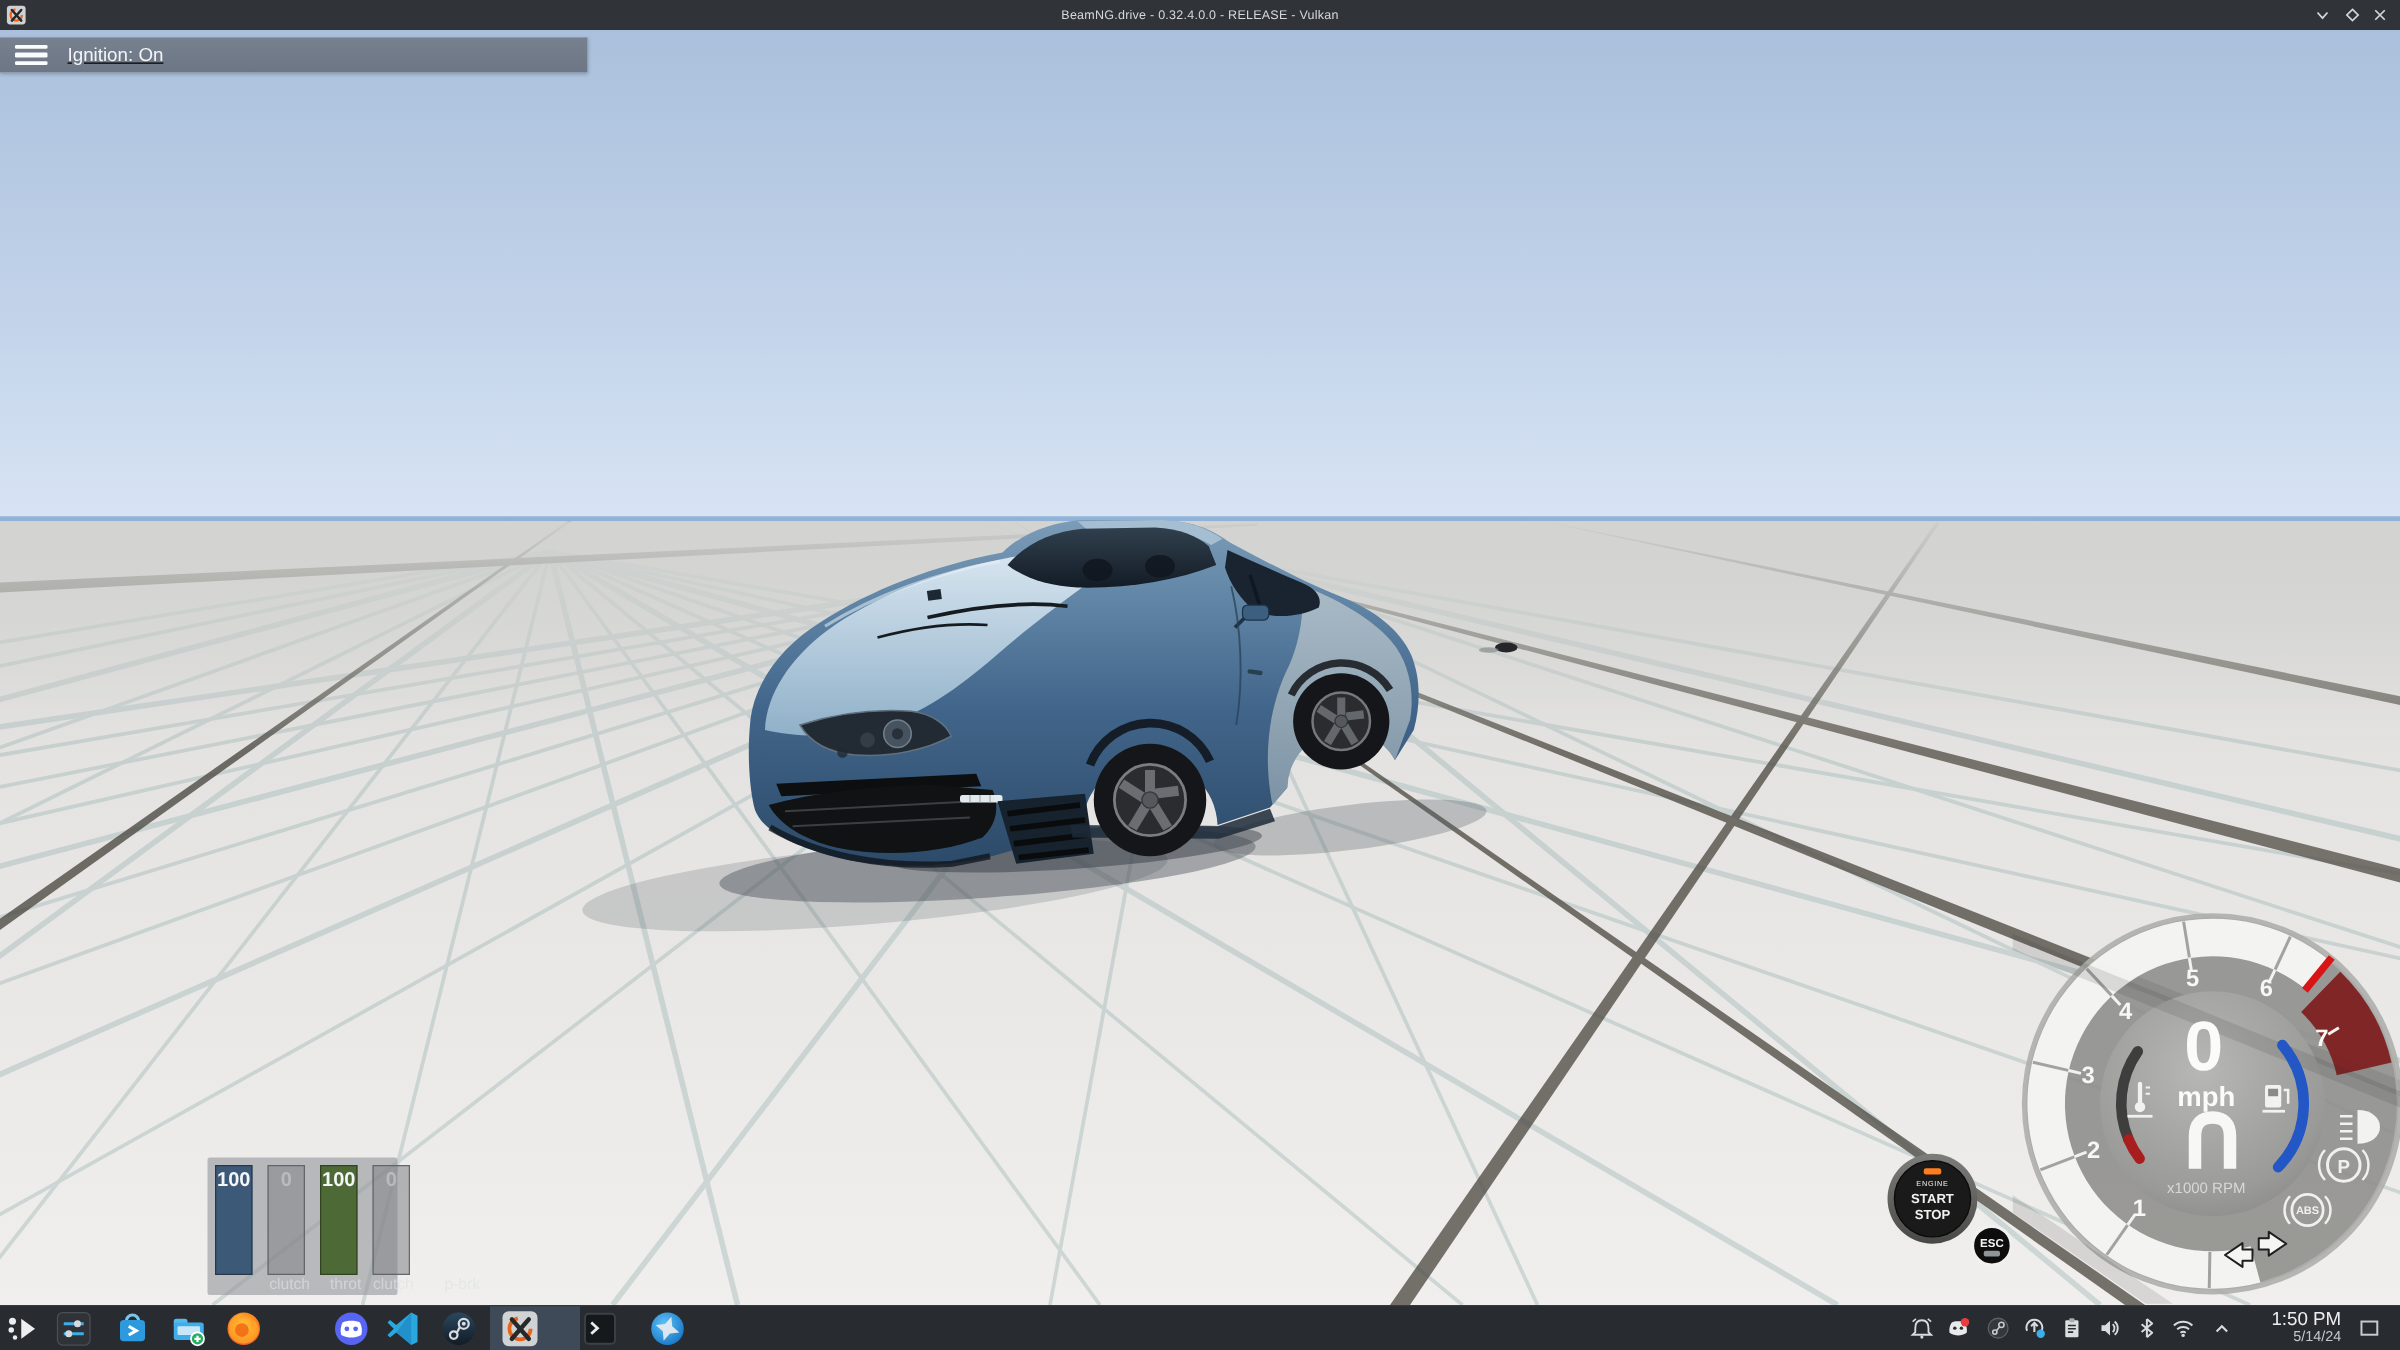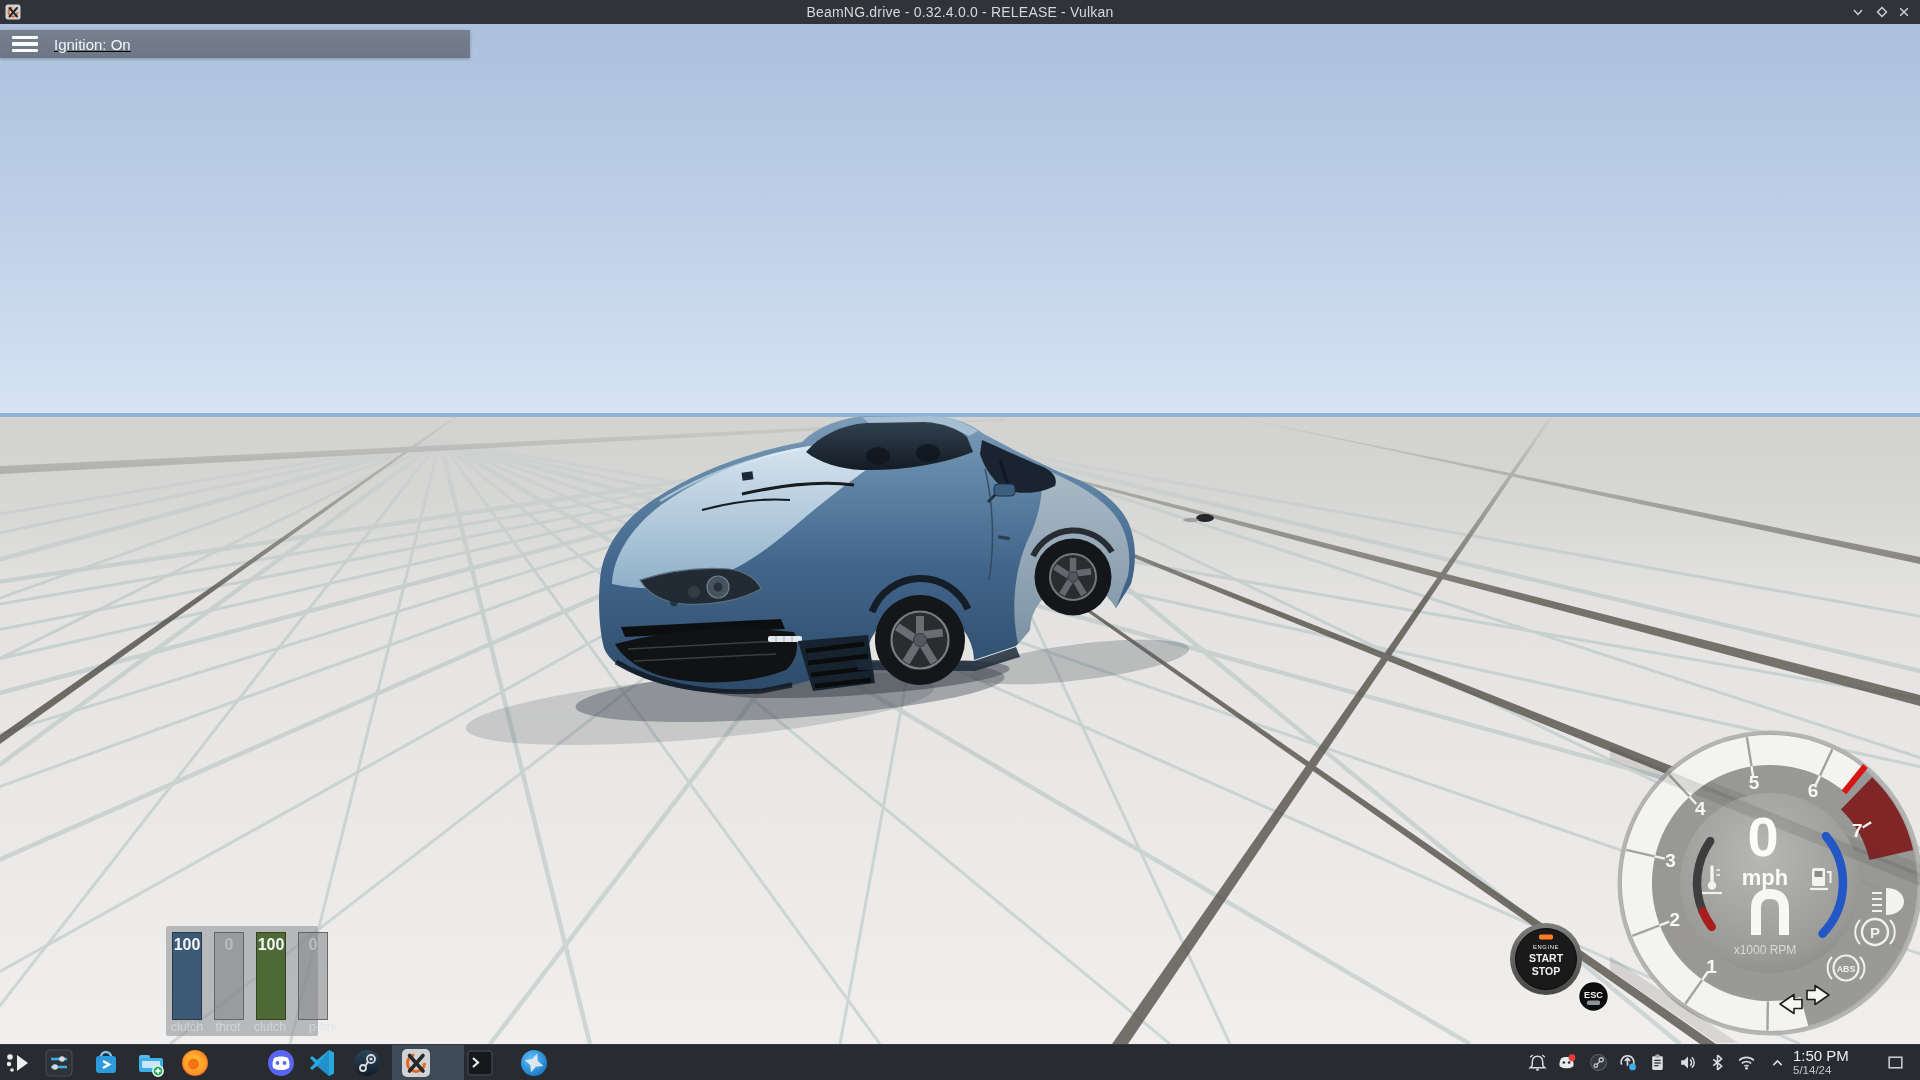--- a/index.html
+++ b/index.html
@@ -1,40 +1,40 @@
 <!DOCTYPE html>
 <html><head>
 <meta charset="utf-8">
 <style>
   html,body{margin:0;padding:0;background:#000;}
   #screen{position:relative;width:1920px;height:1080px;overflow:hidden;font-family:"Liberation Sans",sans-serif;background:#c9d9ee;}
   .abs{position:absolute;}
   
   #titlebar{left:0;top:0;width:1920px;height:24px;background:#303439;display:flex;align-items:center;}
-  #title-text{position:absolute;left:0;right:0;text-align:center;color:#d5d8db;font-size:14px;letter-spacing:.2px;}
+  #title-text{position:absolute;left:0;right:0;text-align:center;color:#d5d8db;font-size:10px;letter-spacing:.2px;}
   .winbtn{position:absolute;top:5px;width:14px;height:14px;cursor:default;}
   
   #banner{left:0;top:30px;width:470px;height:28px;background:linear-gradient(180deg,rgba(116,125,138,.95),rgba(103,112,126,.93));display:flex;align-items:center;box-shadow:0 1px 3px rgba(0,0,0,.25);text-decoration:underline;}
   #banner .burger{margin-left:12px;width:26px;}
   #banner .burger div{height:3.2px;background:#fafbfc;margin:3.2px 0;border-radius:1px;}
   #banner-label{color:#f3f5f7;font-size:15px;margin-left:16px;}
   
   #inputs{left:166px;top:926px;width:152px;height:110px;background:rgba(148,152,156,.62);border-radius:2px;}
   .ibar{position:absolute;top:6px;width:28px;height:86px;}
   .ibar .val{position:absolute;top:3px;left:0;right:0;text-align:center;font-size:16px;font-weight:bold;}
   .ibar.filled .val{color:#f4f6f8;}
   .ibar.empty{background:rgba(130,132,134,.55);border:1px solid rgba(92,96,100,.9);}
   .ibar.empty .val{color:rgba(210,214,218,.55);}
-  .ilabel{position:absolute;top:94px;width:42px;text-align:center;font-size:12.5px;color:rgba(222,226,230,.66);}
+  .ilabel{position:absolute;top:94px;width:42px;text-align:right;font-size:12.5px;color:rgba(222,226,230,.66);padding-left:40px;}
   
   #taskbar{left:0;top:1044px;width:1920px;height:36px;background:#282c30;border-top:1px solid #34383d;}
   .task-ico{position:absolute;top:2px;width:32px;height:32px;}
   .tray-ico{position:absolute;top:8px;width:19px;height:19px;}
   #active-cell{left:392px;top:0;width:72px;height:36px;background:rgba(110,140,170,.32);}
-  #clock{left:1793px;top:2px;width:80px;text-align:left;color:#eceef0;line-height:1.15;}
+  #clock{left:1793px;top:2px;width:80px;text-align:right;color:#eceef0;line-height:1.15;}
   #clock .t{font-size:15px;}
   #clock .d{font-size:11.5px;color:#c3c7cb;}
   text{font-family:"Liberation Sans",sans-serif;}
   .gtxt{fill:#f7f7f5;font-weight:bold;}
 </style>
 </head>
 <body>
 
 <div id="screen">
 

